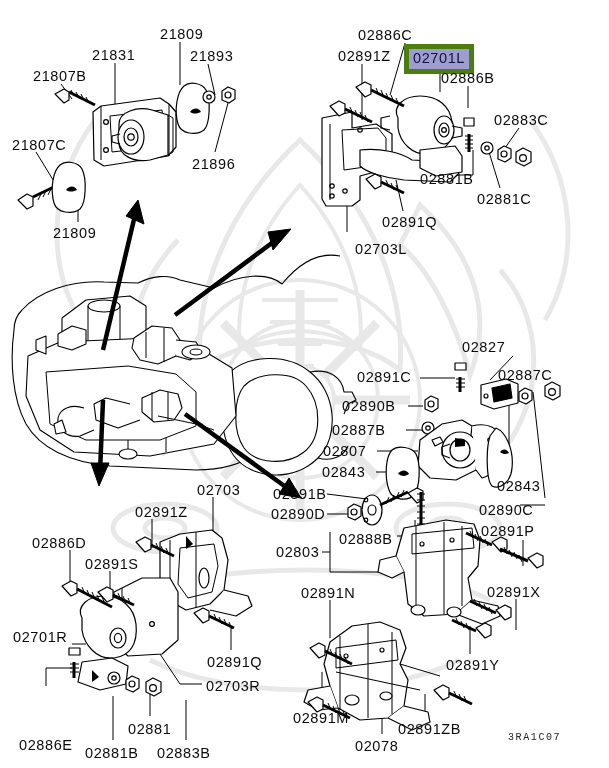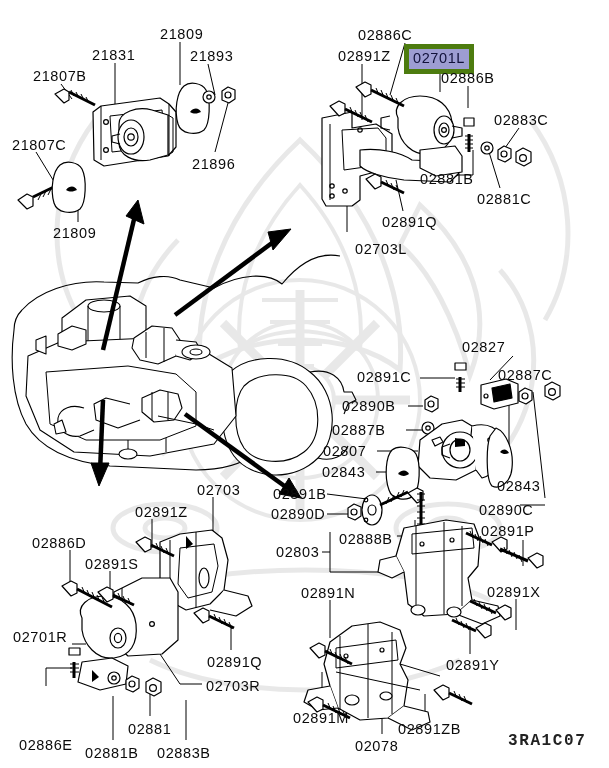--- a/index.html
+++ b/index.html
@@ -3,22 +3,22 @@
 <meta charset="utf-8">
 <style>
   html,body{margin:0;padding:0;background:#ffffff;}
   body{width:609px;height:768px;overflow:hidden;font-family:"Liberation Sans",sans-serif;}
   #sheet{position:relative;width:609px;height:768px;background:#ffffff;}
   #art{position:absolute;left:0;top:0;width:609px;height:768px;}
   .lbl{position:absolute;font-family:"Liberation Sans",sans-serif;font-size:14.5px;
        color:#0b0b0b;letter-spacing:.6px;white-space:nowrap;line-height:1;}
   .lbl.hi{background:#9d9dd2;border:5px solid #4d7c0f;color:#11113a;
           padding:2px 4px 3px 4px;letter-spacing:.6px;}
-  .code{position:absolute;font-family:"Liberation Mono",monospace;font-size:16px;
-        color:#222;letter-spacing:1.6px;font-weight:bold;}
+  .code{position:absolute;font-family:"Liberation Mono",monospace;font-size:10px;
+        color:#222;letter-spacing:1.6px;font-weight:normal;}
   .wm{opacity:.085;}
 </style>
 </head>
 <body>
 
 <div id="sheet">
 
   <svg id="art" viewBox="0 0 609 768">
     <defs>
       <g id="boltShape">

